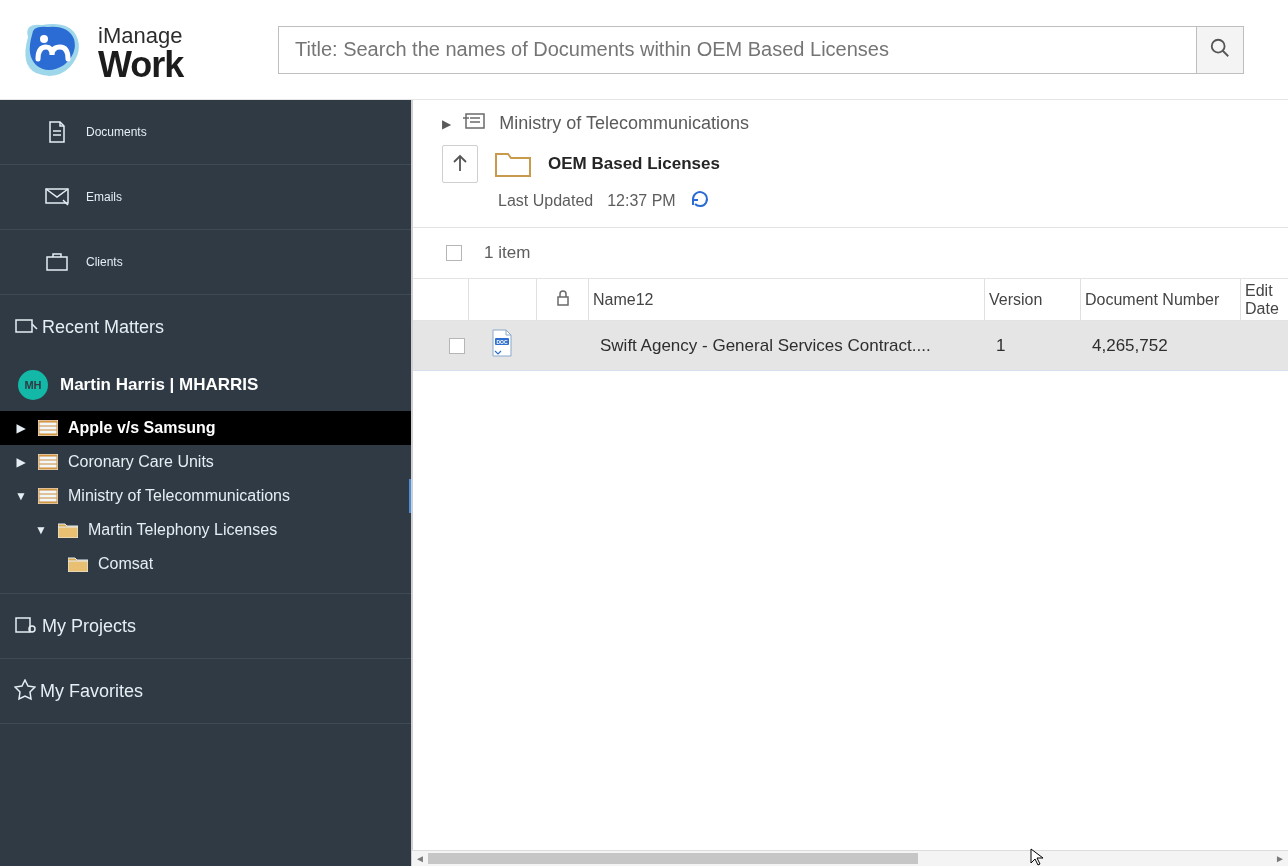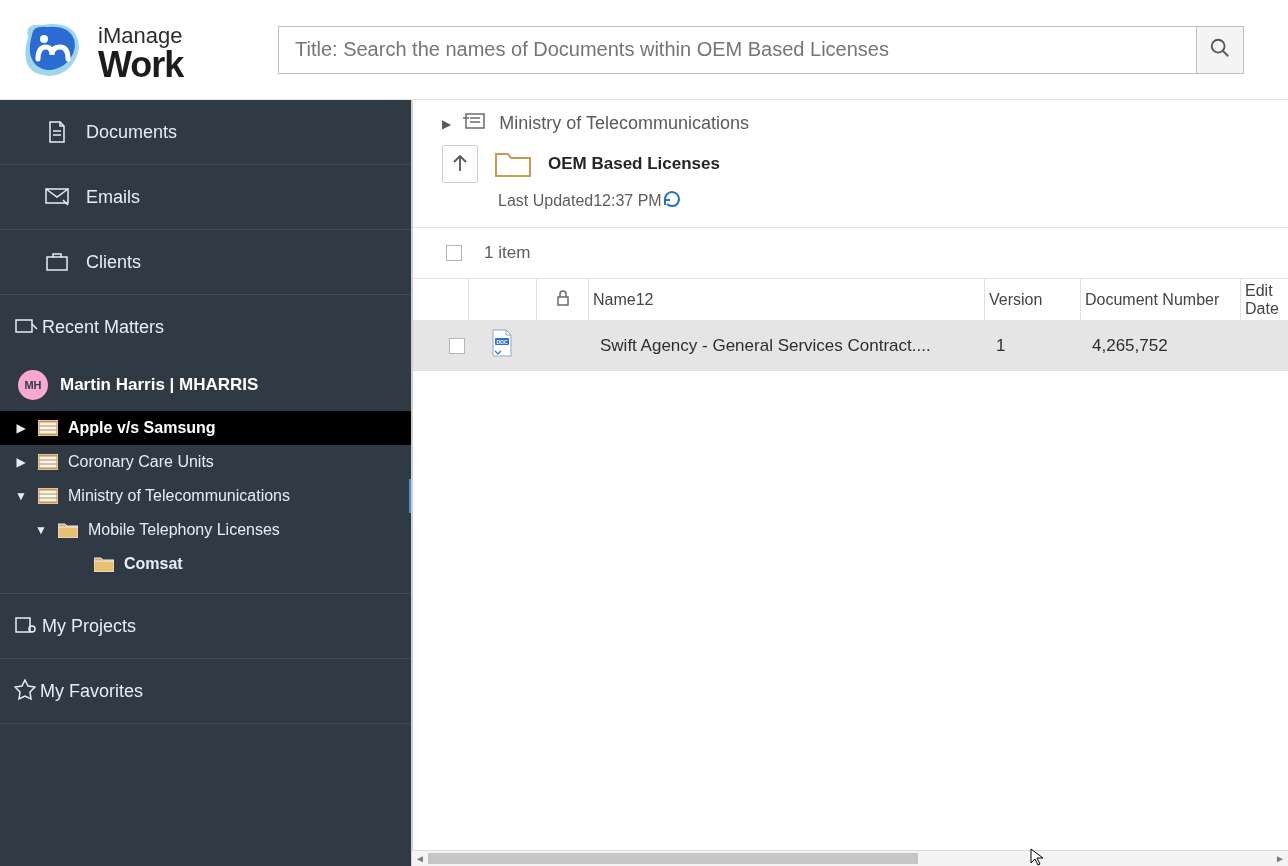--- a/index.html
+++ b/index.html
@@ -82,37 +82,37 @@
     background:#d0d0d0;
   }
   .side-sep { border-top:1px solid #3e4a55; }
   .side-item {
     display:flex; align-items:center; gap:16px;
     height:64px;
     padding: 0 0 0 44px;
     cursor:pointer;
   }
   .side-item .icon { width:26px; display:flex; justify-content:center; }
-  .side-item .label { font-size:18px; color:#e6eef4; }
+  .side-item .label { font-size:12px; color:#e6eef4; }
   .side-row {
     display:flex; align-items:center; gap:4px;
     padding: 0 0 0 14px;
     height:64px;
     cursor:pointer;
   }
 
   .user-row {
     display:flex; align-items:center; gap:12px;
     padding: 10px 0 10px 18px;
     height:52px;
     cursor:pointer;
   }
   .avatar {
     width:30px; height:30px; border-radius:50%;
-    background:#f9a8d4; color:#2f3a44;
+    background:#14b8a6; color:#2f3a44;
     font-size:11px; font-weight:600;
     display:flex; align-items:center; justify-content:center;
   }
   .user-row .name { font-weight:700; font-size:17px; color:#fff; }
 
   .tree-row {
     display:flex; align-items:center; gap:10px;
     height:34px;
     padding-left:14px;
     cursor:pointer;
@@ -120,21 +120,21 @@
   }
   .tree-row .caret { width:14px; text-align:center; font-size:12px; color:#e6eef4; }
   .tree-row .ticon { width:20px; height:16px; display:flex; align-items:center; justify-content:center; }
   .tree-row.sel { background:#000; }
   .tree-row.sel .tlabel { font-weight:700; color:#fff; }
   .tree-row.blue-bar { position:relative; }
   .tree-row.blue-bar::after {
     content:""; position:absolute; right:0; top:0; bottom:0; width:3px; background:#4b8ed9;
   }
   .tree-row.d1 { padding-left:34px; }
-  .tree-row.d2 { padding-left:70px;font-weight:bold; }
+  .tree-row.d2 { padding-left:44px; }
   .tree-row .tlabel { color:#e6eef4; }
 
   
   .main { flex:1; display:flex; flex-direction:column; background:#fff; min-width:0; }
   .breadcrumb {
     display:flex; align-items:center; gap:12px;
     padding: 12px 0 0 30px;
     font-size:18px; color:#5a5a5a;
   }
   .breadcrumb .small-caret { font-size:12px; }
@@ -144,21 +144,21 @@
   }
   .up-btn {
     width:36px; height:38px; border:1px solid #cfcfcf;
     display:flex; align-items:center; justify-content:center;
     cursor:pointer; border-radius:2px;
     background:#fff;
   }
   .folder-ic svg { width:38px; height:30px; }
   .page-title { font-size:17px; font-weight:700; color:#252525; }
   .meta-row {
-    display:flex; align-items:center; 
+    display:flex; align-items:center; gap:14px;
     padding: 6px 0 14px 86px;
     font-size:16px; color:#5d5d5d;
   }
   .refresh-ic svg { width:20px; height:20px; }
 
   .count-bar {
     display:flex; align-items:center; gap:22px;
     padding: 0 0 0 34px;
     height:52px;
     border-top:1px solid #e3e3e3;
@@ -344,21 +344,21 @@
     </div>
 
     <div class="tree-row d1">
       <span class="caret">▼</span>
       <span class="ticon mini-icon">
         <svg viewBox="0 0 20 16">
             <path d="M0 2h7l2 2h11v12H0z" fill="#dda94e"></path>
             <rect x="0" y="5" width="20" height="11" fill="#e9c072"></rect>
           </svg>
       </span>
-      <span class="tlabel">Mobile Telephony Licenses</span>
+      <span class="tlabel">Martin Telephony Licenses</span>
     </div>
 
     <div class="tree-row d2">
       <span class="caret"></span>
       <span class="ticon mini-icon">
         <svg viewBox="0 0 20 16">
             <path d="M0 2h7l2 2h11v12H0z" fill="#dda94e"></path>
             <rect x="0" y="5" width="20" height="11" fill="#e9c072"></rect>
           </svg>
       </span>

